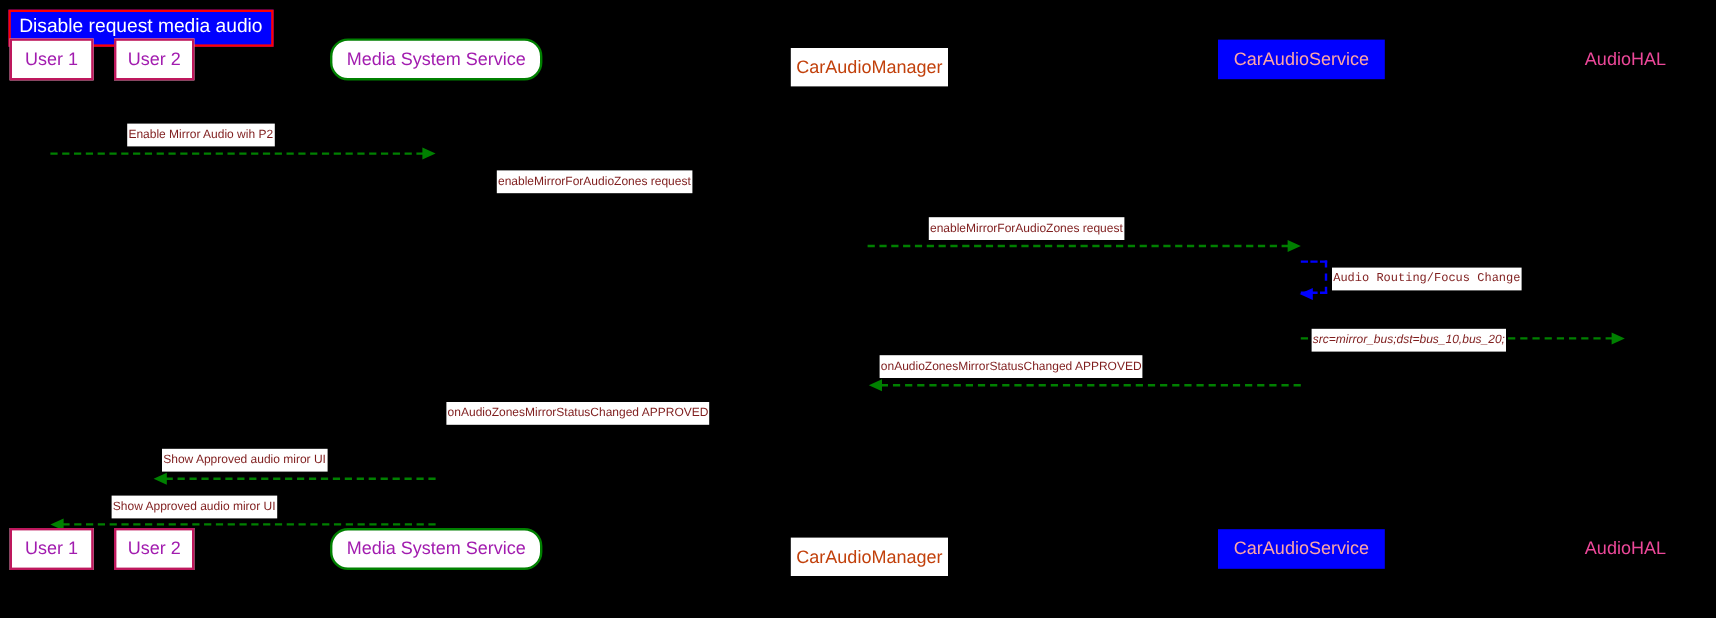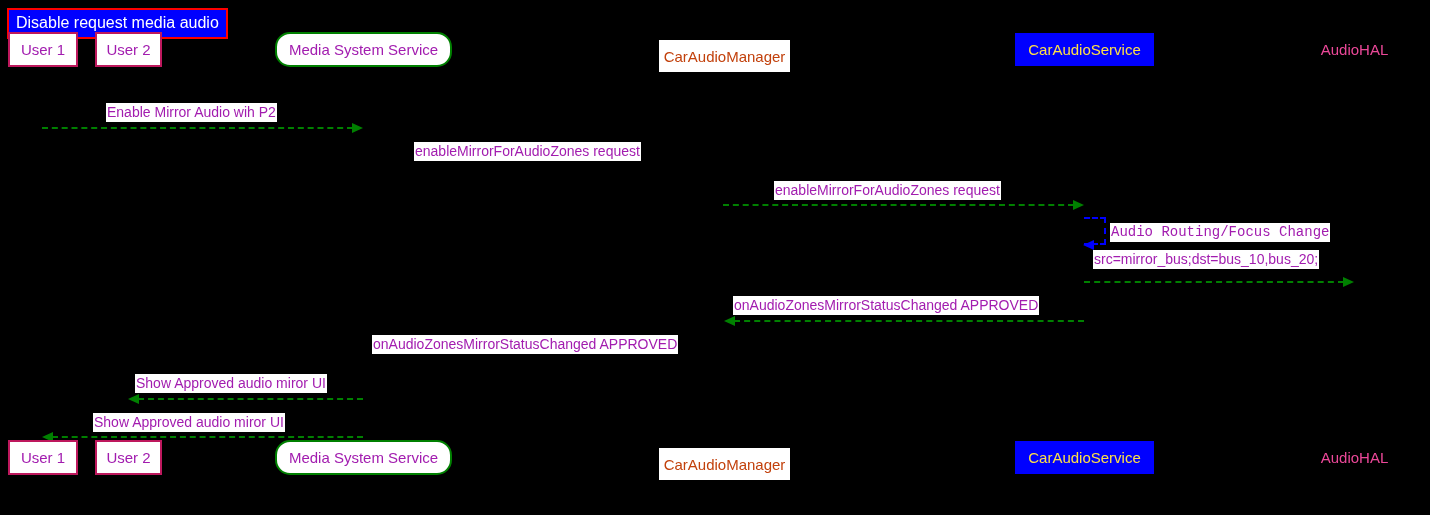--- a/index.html
+++ b/index.html
@@ -26,21 +26,21 @@
   }
   .p-box{
     background:#ffffff;color:#a21caf;border:2px solid #be185d;
     height:35px;
   }
   .p-box.green{border-color:#008000;border-radius:15px;}
   .p-plain{
     background:#ffffff;color:#c2410c;border:none;height:32px;
   }
   .p-blue{
-    background:#0000ff;color:#fde047;border:none;height:33px;
+    background:#0000ff;color:#fca5a5;border:none;height:33px;
   }
   .p-none{
     background:transparent;color:#ec4899;border:none;height:19px;
   }
 
   
   .lifeline{
     position:absolute;width:1px;background:#000000;
   }
 
@@ -71,22 +71,22 @@
   
   .self-loop{
     position:absolute;box-sizing:border-box;
     border:2px dashed #0000ff;
     border-left:none;
   }
 
   
   .msg-label{
     position:absolute;
-    background:#ffffff;color:#a21caf;
-    font-size:14px;line-height:19px;
+    background:#ffffff;color:#7f1d1d;
+    font-size:10px;line-height:19px;
     white-space:nowrap;padding:0 1px;
   }
 </style>
 </head>
 <body>
 
 <div id="stage">
 
   <div class="title-box">Disable request media audio</div>
 
@@ -106,21 +106,21 @@
       <div class="arrow-head right dark" style="left: 713px; top: 162px;"></div>
       <div class="msg-label" style="left: 414px; top: 142px;">enableMirrorForAudioZones request</div>
       <div class="msg-line" style="left: 723px; width: 351px; top: 204px;"></div>
       <div class="arrow-head right" style="left: 1073px; top: 200px;"></div>
       <div class="msg-label" style="left: 774px; top: 181px;">enableMirrorForAudioZones request</div>
       <div class="self-loop" style="left: 1084px; top: 217px; width: 22px; height: 28px;"></div>
       <div class="arrow-head left blue" style="left: 1083px; top: 240px;"></div>
       <div class="msg-label" style="left: 1110px; top: 223px; font-family: Liberation Mono, monospace;">Audio Routing/Focus Change</div>
       <div class="msg-line" style="left: 1084px; width: 260px; top: 281px;"></div>
       <div class="arrow-head right" style="left: 1343px; top: 277px;"></div>
-      <div class="msg-label" style="left: 1093px; top: 250px;">src=mirror_bus;dst=bus_10,bus_20;</div>
+      <div class="msg-label" style="left: 1093px; top: 274px; font-style: italic;">src=mirror_bus;dst=bus_10,bus_20;</div>
       <div class="msg-line" style="left: 734px; width: 350px; top: 320px;"></div>
       <div class="arrow-head left" style="left: 724px; top: 316px;"></div>
       <div class="msg-label" style="left: 733px; top: 296px;">onAudioZonesMirrorStatusChanged APPROVED</div>
       <div class="msg-line dark" style="left: 373px; width: 351px; top: 359px;"></div>
       <div class="arrow-head left dark" style="left: 363px; top: 355px;"></div>
       <div class="msg-label" style="left: 372px; top: 335px;">onAudioZonesMirrorStatusChanged APPROVED</div>
       <div class="msg-line" style="left: 138px; width: 225px; top: 398px;"></div>
       <div class="arrow-head left" style="left: 128px; top: 394px;"></div>
       <div class="msg-label" style="left: 135px; top: 374px;">Show Approved audio miror UI</div>
       <div class="msg-line" style="left: 52px; width: 311px; top: 436px;"></div>

